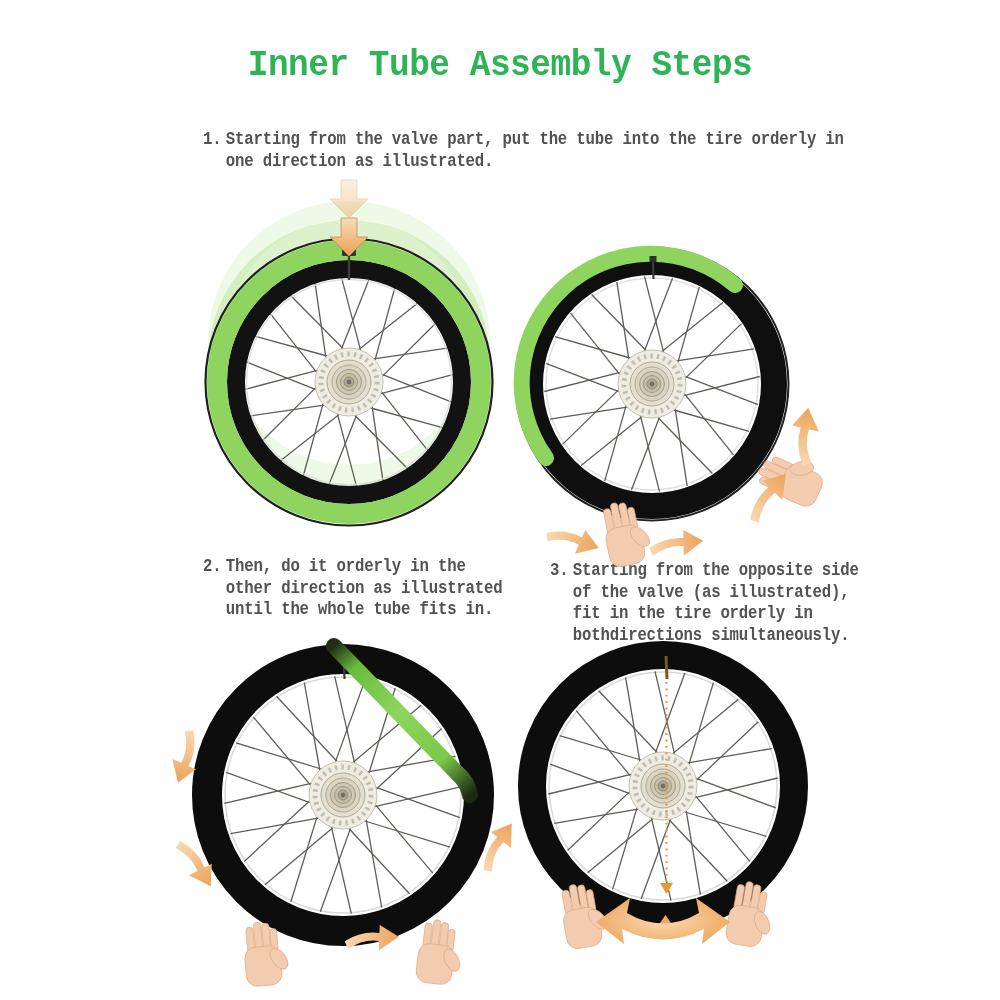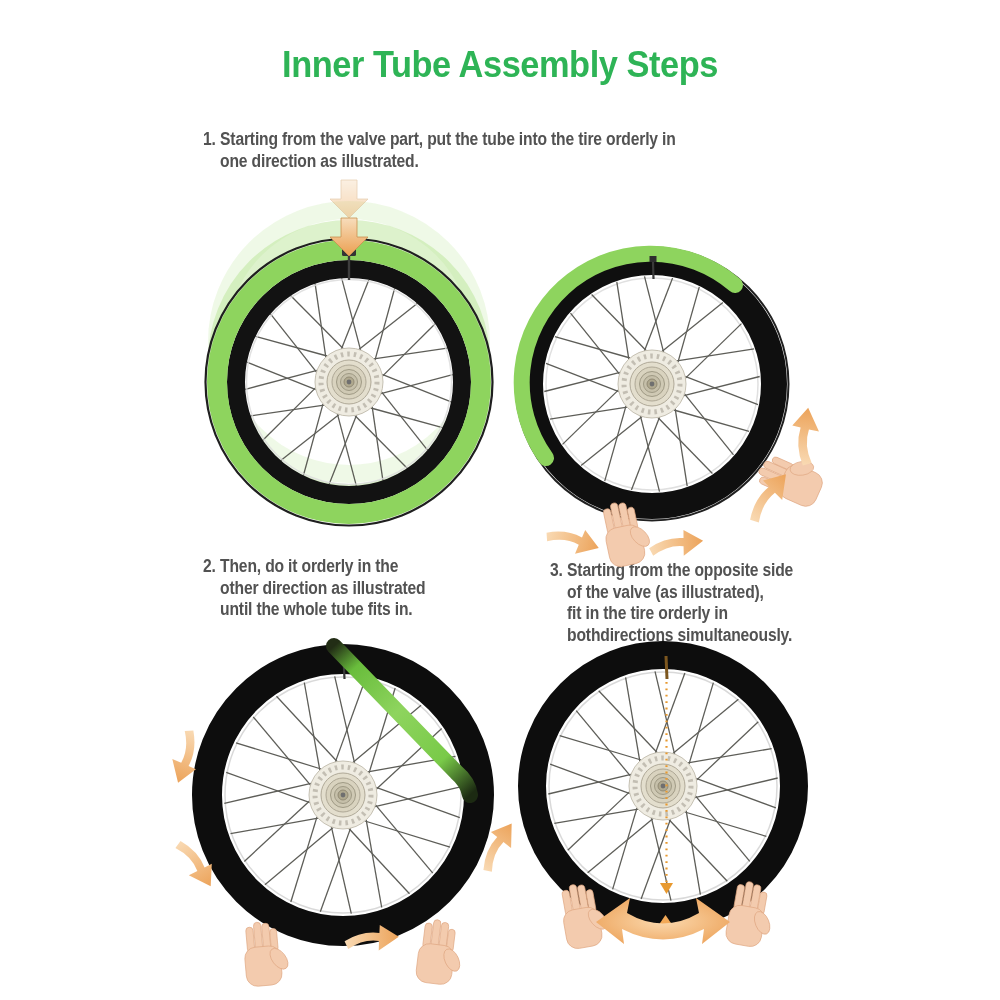--- a/index.html
+++ b/index.html
@@ -1,18 +1,18 @@
 <!DOCTYPE html>
 <html><head>
 <meta charset="utf-8">
 <style>
   html,body{margin:0;padding:0;}
   body{width:1000px;height:1000px;background:#ffffff;position:relative;overflow:hidden;
        font-family:"Liberation Sans", sans-serif;}
-  .page{position:absolute;inset:0;}
+  .page{position:absolute;inset:0;font-family:Liberation Mono, monospace;}
   .title{position:absolute;top:44px;left:0;right:0;margin:0;text-align:center;
          font-size:37px;font-weight:800;color:#2eb456;letter-spacing:-.5px;
          transform:scaleX(.93);transform-origin:50% 0;}
   .step{position:absolute;display:flex;color:#525252;font-weight:700;font-size:18px;
         line-height:21.5px;letter-spacing:-.2px;transform:scaleX(.87);transform-origin:0 0;}
   .step .num{margin-right:5px;white-space:pre;}
   .stlines span{display:block;}
   .fig{position:absolute;}
   svg{display:block;overflow:visible;}
 </style>

